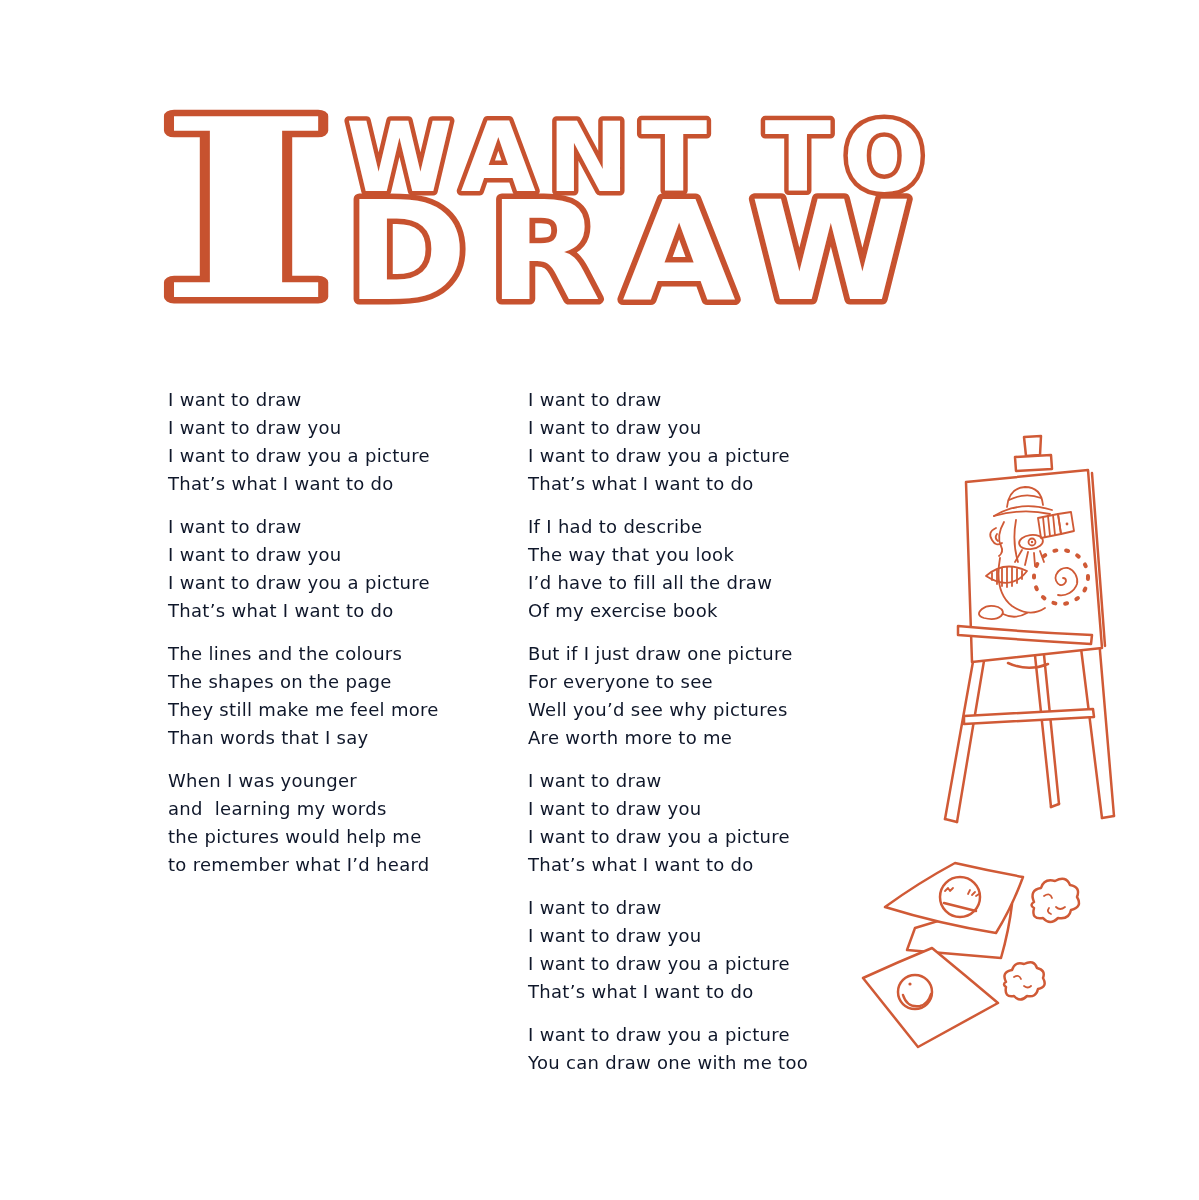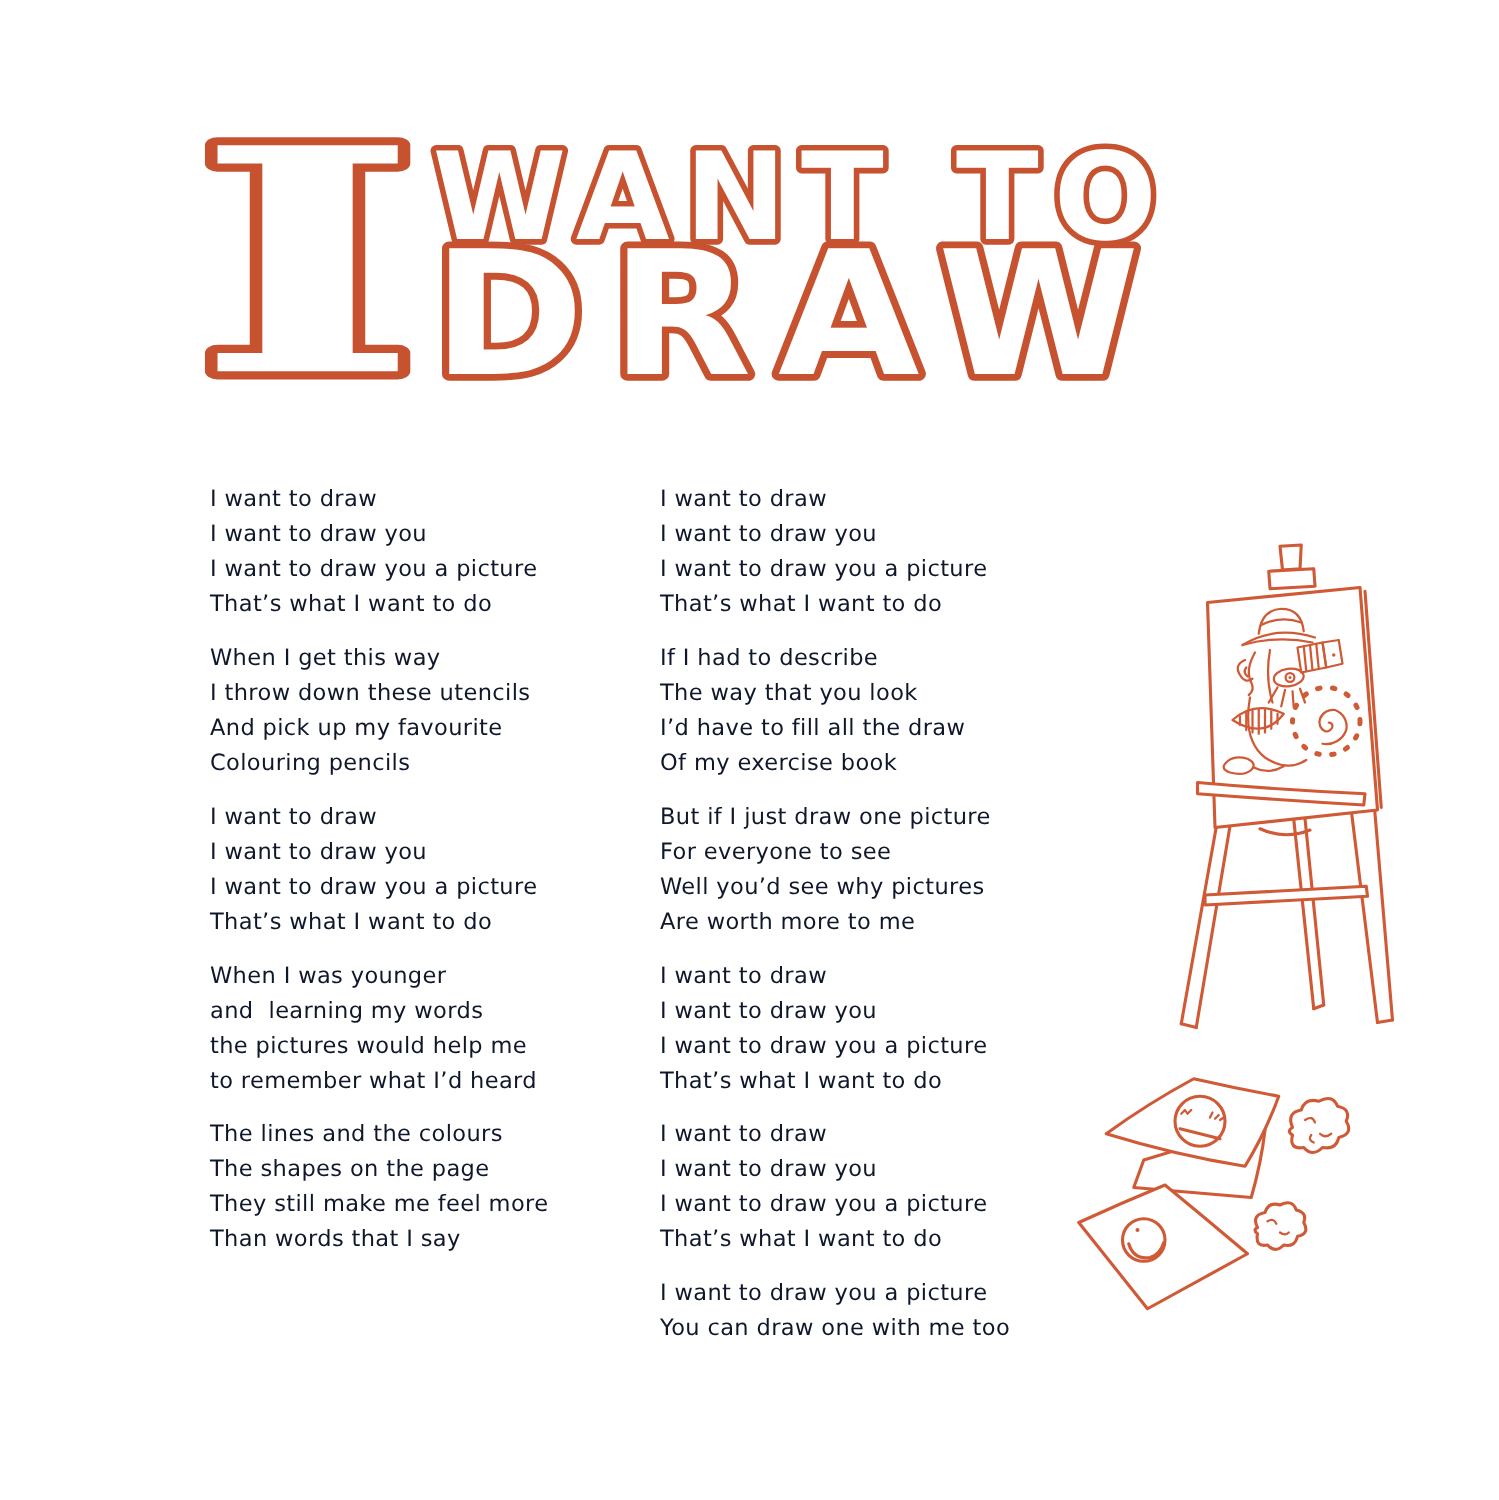--- a/index.html
+++ b/index.html
@@ -95,36 +95,32 @@
     <text class="t-i" transform="translate(8,202) scale(1.55,1)">I</text>
     <text class="t-want" transform="translate(198,96)">WANT TO</text>
     <text class="t-draw" transform="translate(198,204) scale(1.06,1)">DRAW</text>
   </svg>
 
   <section class="col col-left">
     <p>I want to draw
 I want to draw you
 I want to draw you a picture
 That’s what I want to do</p>
-    <p>When I get this way
-I throw down these utencils
-And pick up my favourite
-Colouring pencils</p>
-    <p>I want to draw
-I want to draw you
-I want to draw you a picture
-That’s what I want to do</p>
+    <p>I want to draw
+I want to draw you
+I want to draw you a picture
+That’s what I want to do</p>
+    <p>The lines and the colours
+The shapes on the page
+They still make me feel more
+Than words that I say</p>
     <p>When I was younger
 and  learning my words
 the pictures would help me
 to remember what I’d heard</p>
-    <p>The lines and the colours
-The shapes on the page
-They still make me feel more
-Than words that I say</p>
   </section>
 
   <section class="col col-right">
     <p>I want to draw
 I want to draw you
 I want to draw you a picture
 That’s what I want to do</p>
     <p>If I had to describe
 The way that you look
 I’d have to fill all the draw

